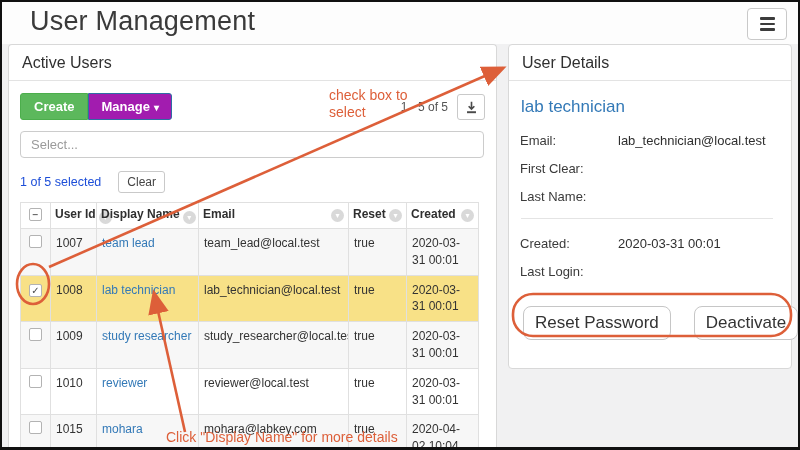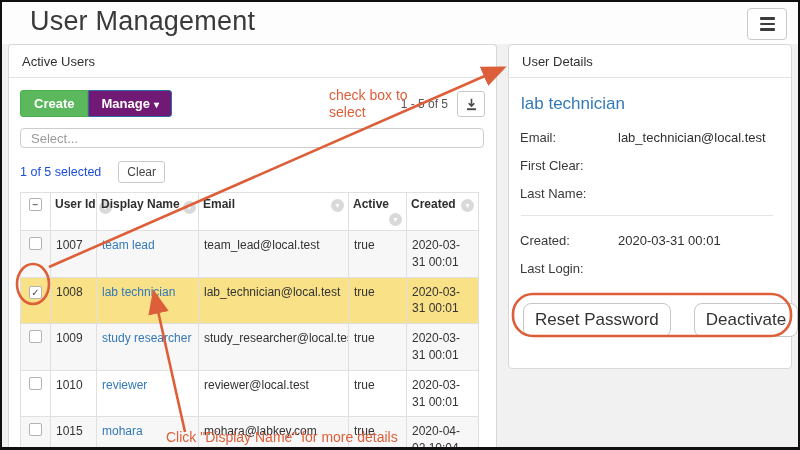--- a/index.html
+++ b/index.html
@@ -13,38 +13,38 @@
   .topband { position:absolute; left:0; top:0; width:796px; height:42px; background:#fdfdfd; }
   .page-title { position:absolute; left:28px; top:4px; font-size:27px; color:#3a3a3a; font-weight:400; letter-spacing:.2px; }
   .menu-btn {
     position:absolute; left:745px; top:6px; width:40px; height:32px;
     background:#fff; border:1px solid #c9c9c9; border-radius:4px;
     display:flex; flex-direction:column; justify-content:center; align-items:center; gap:3px; cursor:pointer;
   }
   .menu-btn .bar { width:15px; height:2.5px; background:#3c3c3c; border-radius:1px; }
 
   .panel { position:absolute; background:#fff; border:1px solid #d8d8d8; border-radius:4px; }
-  .panel-heading { padding:9px 13px 8px 13px; font-size:13px; color:#303030; border-bottom:1px solid #e3e3e3; }
+  .panel-heading { padding:9px 13px 8px 13px; font-size:16px; color:#303030; border-bottom:1px solid #e3e3e3; }
   .panel-left { left:6px; top:42px; width:489px; height:404px; border-bottom:none; border-radius:4px 4px 0 0; }
   .panel-right { left:506px; top:42px; width:284px; height:325px; }
   .panel-body { padding:13px 11px; }
 
   
   .toolbar { display:flex; align-items:flex-end; justify-content:space-between; height:26px; }
   .btn-group { display:flex; }
   .btn { font-size:13px; line-height:1; border:1px solid transparent; cursor:pointer; }
   .btn-create { background:#5cb85c; border-color:#4cae4c; color:#fff; font-weight:bold; padding:6px 13px; border-radius:3px 0 0 3px; }
-  .btn-manage { background:#701a75; border-color:#2e6da4; color:#fff; font-weight:bold; padding:6px 12px; border-radius:0 3px 3px 0; }
+  .btn-manage { background:#a21caf; border-color:#2e6da4; color:#fff; font-weight:bold; padding:6px 12px; border-radius:0 3px 3px 0; }
   .caret { font-size:10px; margin-left:4px; }
   .toolbar-right { display:flex; align-items:center; }
   .page-info { font-size:12px; color:#555; margin-right:9px; }
   .icon-btn { width:28px; height:26px; background:#fff; border:1px solid #c9c9c9; border-radius:3px; display:flex; align-items:center; justify-content:center; cursor:pointer; }
 
   
-  .filter-input { display:block; width:464px; height:20px; margin-top:11px; border:1px solid #ccc; border-radius:4px; padding:0 10px; font-size:13px; font-family:inherit; color:#333; }
+  .filter-input { display:block; width:464px; height:27px; margin-top:11px; border:1px solid #ccc; border-radius:4px; padding:0 10px; font-size:13px; font-family:inherit; color:#333; }
   .filter-input::placeholder { color:#9a9a9a; }
 
   
   .sel-row { margin-top:13px; display:flex; align-items:center; height:22px; }
   .sel-text { font-size:12.5px; color:#1d4ed8; }
   .btn-clear { margin-left:17px; font-size:12px; color:#444; background:#fff; border:1px solid #c9c9c9; border-radius:3px; padding:3px 8px; }
 
   
   table.grid { margin-top:9px; width:458px; border-collapse:collapse; table-layout:fixed; font-size:12px; border:1px solid #dcdcdc; }
   .grid th, .grid td { border:1px solid #e0e0e0; vertical-align:top; text-align:left; }
@@ -121,21 +121,21 @@
             <col style="width:150px">
             <col style="width:58px">
             <col style="width:72px">
           </colgroup>
         <thead>
           <tr>
             <th style="text-align:center;"><span class="cbx">−</span></th>
             <th><span>User Id</span><span class="sort-icon">▾</span></th>
             <th><span>Display Name</span><span class="sort-icon">▾</span></th>
             <th><span>Email</span><span class="sort-icon" style="float:right;margin-top:2px;">▾</span></th>
-            <th><span>Active</span><span class="sort-icon" style="float:right;margin-top:2px;">▾</span></th>
+            <th><span>Reset</span><span class="sort-icon" style="float:right;margin-top:2px;">▾</span></th>
             <th><span>Created</span><span class="sort-icon" style="float:right;margin-top:2px;">▾</span></th>
           </tr>
         </thead>
         <tbody>
           <tr>
             <td style="text-align:center;"><span class="cbx"></span></td>
             <td class="col-id">1007</td>
             <td><a class="cell-link">team lead</a></td>
             <td class="col-email">team_lead@local.test</td>
             <td>true</td>

